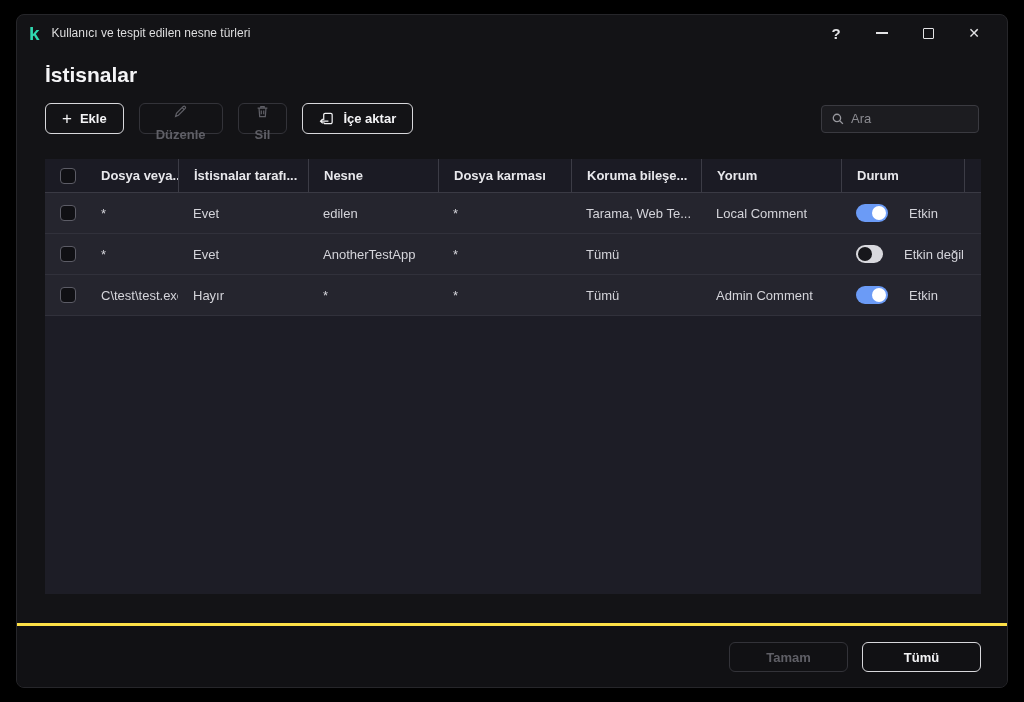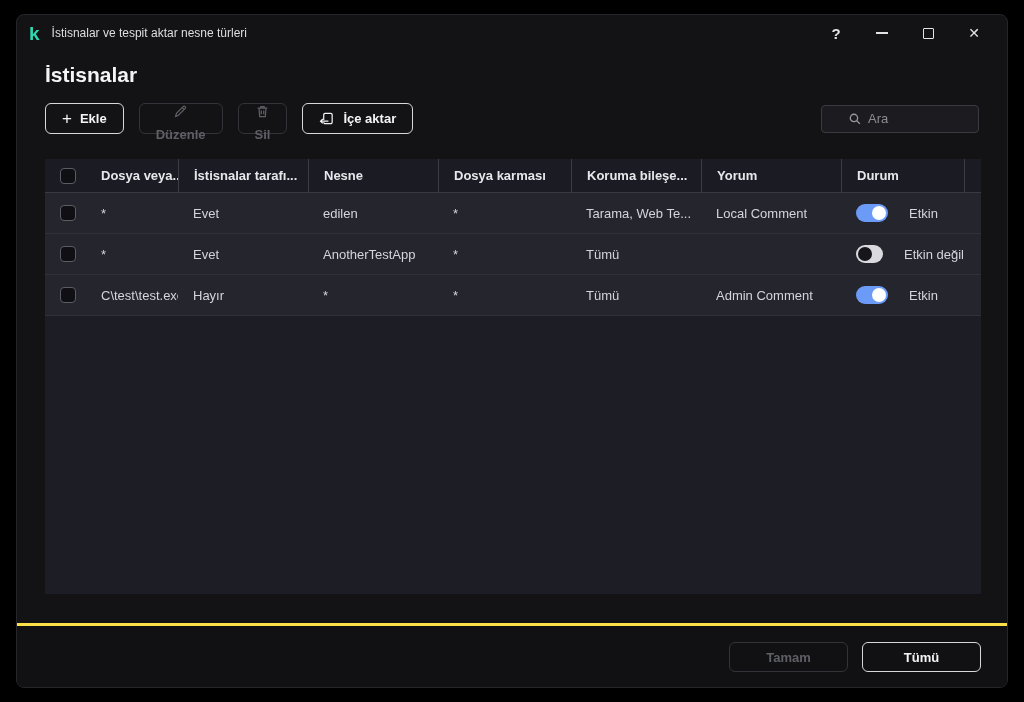--- a/index.html
+++ b/index.html
@@ -26,21 +26,21 @@
   
   .toolbar { position: absolute; left: 28px; right: 28px; top: 88px; height: 31px;
     display: flex; align-items: center; gap: 15px; }
   .btn { height: 31px; display: inline-flex; align-items: center; gap: 8px; padding: 0 16px;
     border: 1px solid #d8d8dc; border-radius: 6px; background: transparent;
     color: #f4f4f6; font-size: 13px; font-weight: bold; font-family: inherit; }
   .btn svg, .btn .plus { flex: 0 0 auto; }
   .btn.disabled { border-color: #333339; color: #5f5f66; flex-direction: column; }
   .plus { font-size: 17px; font-weight: normal; line-height: 1; }
   .search-box { margin-left: auto; width: 158px; height: 28px; background: #1c1c20;
-    border: 1px solid #3a3a40; border-radius: 4px; display: flex; align-items: center; padding: 0 26px; gap: 6px; }
+    border: 1px solid #3a3a40; border-radius: 4px; display: flex; align-items: center; padding: 0 9px; gap: 6px; }
   .search-box svg { flex: 0 0 auto; color: #98989e; }
   .search-box input { flex: 1; min-width: 0; background: transparent; border: none; outline: none;
     color: #cfcfd4; font-size: 13px; font-family: inherit; }
   .search-box input::placeholder { color: #8b8b91; }
 
   
   .table { position: absolute; left: 28px; top: 144px; width: 936px; height: 435px; background: #1d1d26; }
   .trow { display: grid; grid-template-columns: 41px 92px 130px 130px 133px 130px 140px 123px 1fr;
     align-items: center; }
   .thead { height: 34px; background: #1b1b24; border-bottom: 1px solid #3a3a44; }
@@ -66,21 +66,21 @@
     gap: 14px; padding: 16px 26px 0 0; }
   .footer .btn { height: 30px; min-width: 119px; justify-content: center; }
 </style>
 </head>
 <body>
 
 <div class="window">
 
   <div class="titlebar">
     <span class="logo">k</span>
-    <span class="app-title">İstisnalar ve tespit aktar nesne türleri</span>
+    <span class="app-title">Kullanıcı ve tespit edilen nesne türleri</span>
     <div class="tb-controls">
       <span class="tb-btn help">?</span>
       <span class="tb-btn">
           <span class="min-glyph"></span>
         </span>
       <span class="tb-btn">
           <span class="max-glyph"></span>
         </span>
       <span class="tb-btn">✕</span>
     </div>

